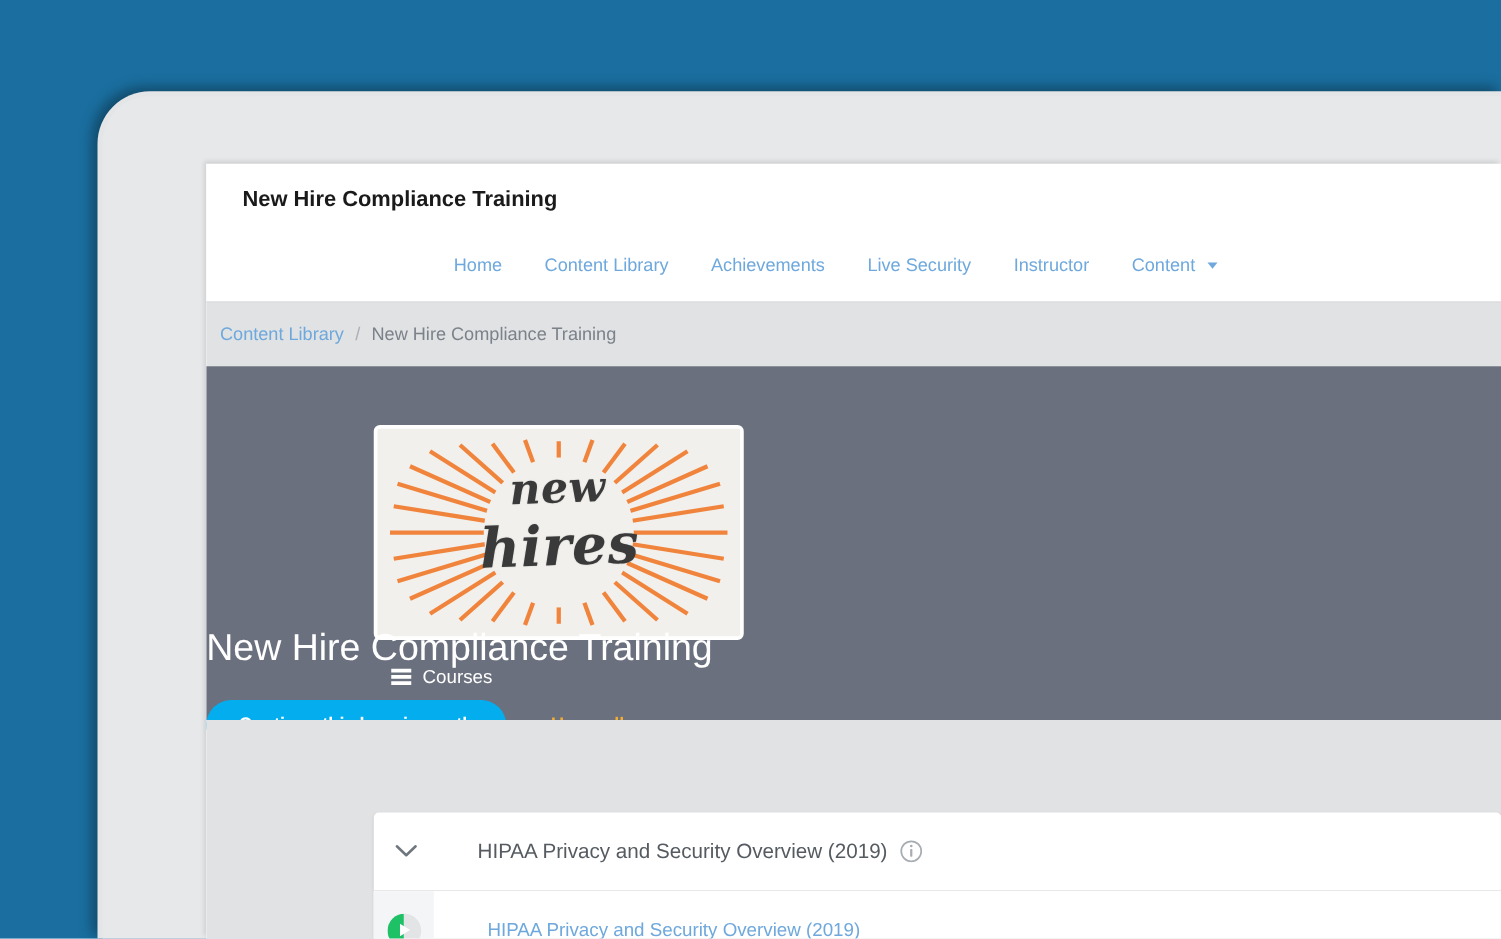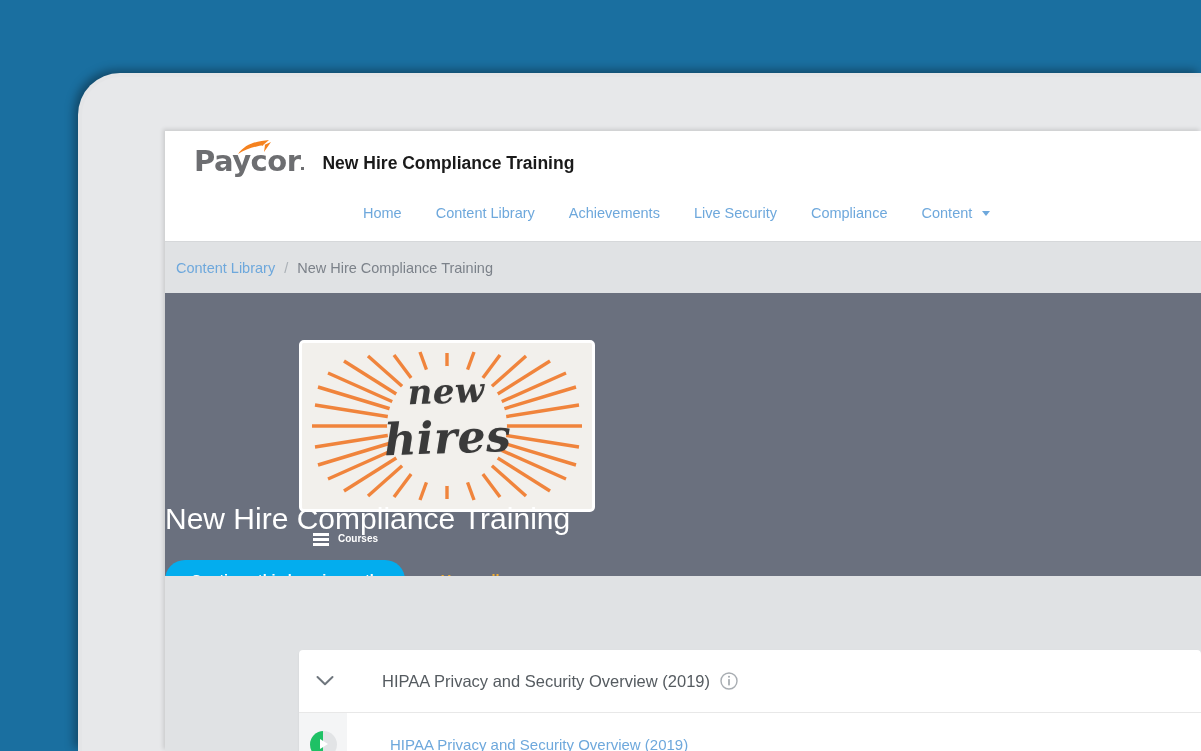--- a/index.html
+++ b/index.html
@@ -193,25 +193,25 @@
     font-size: 44px;
     line-height: 50px;
     margin-top: 2px;
   }
 
   .courses-tab {
     position: absolute;
     left: 148px;
     top: 240px;
     display: flex;
-    align-items: flex-start;
+    align-items: center;
     gap: 9px;
     color: #ffffff;
-    font-size: 10px;
-    font-weight: bold;
+    font-size: 15px;
+    font-weight: normal;
     cursor: pointer;
   }
   .list-icon {
     display: inline-block;
     width: 16px;
     height: 13px;
     position: relative;
   }
   .list-icon i {
     position: absolute;
@@ -369,44 +369,38 @@
 <div id="root">
 
   <div id="device-frame"></div>
   <div id="device-bezel-inner"></div>
 
   <div id="browser-viewport">
 
     <div class="site-header">
 
       <div class="brand-row">
-        <div class="paycor-logo">
-          <span>Paycor</span><span class="dot"></span>
-          <svg class="paycor-swoosh" viewBox="0 0 34 16">
-            <path d="M0 14 C8 3, 20 1, 31 0 L24 6 L33 2 L26 12 L27 5 C18 6, 8 9, 0 14 Z" fill="#F5821F"></path>
-          </svg>
-        </div>
         <div class="page-title-inline">New Hire Compliance Training</div>
       </div>
 
       <nav class="main-nav">
         <div class="nav-item">
           <span>Home</span>
         </div>
         <div class="nav-item">
           <span>Content Library</span>
         </div>
         <div class="nav-item">
           <span>Achievements</span>
         </div>
         <div class="nav-item">
           <span>Live Security</span>
         </div>
         <div class="nav-item">
-          <span>Compliance</span>
+          <span>Instructor</span>
         </div>
         <div class="nav-item last">
           <span>Content</span>
           <span class="caret-down"></span>
         </div>
       </nav>
     </div>
 
     <div class="breadcrumb-band">
       <span class="crumb-link">Content Library</span>

